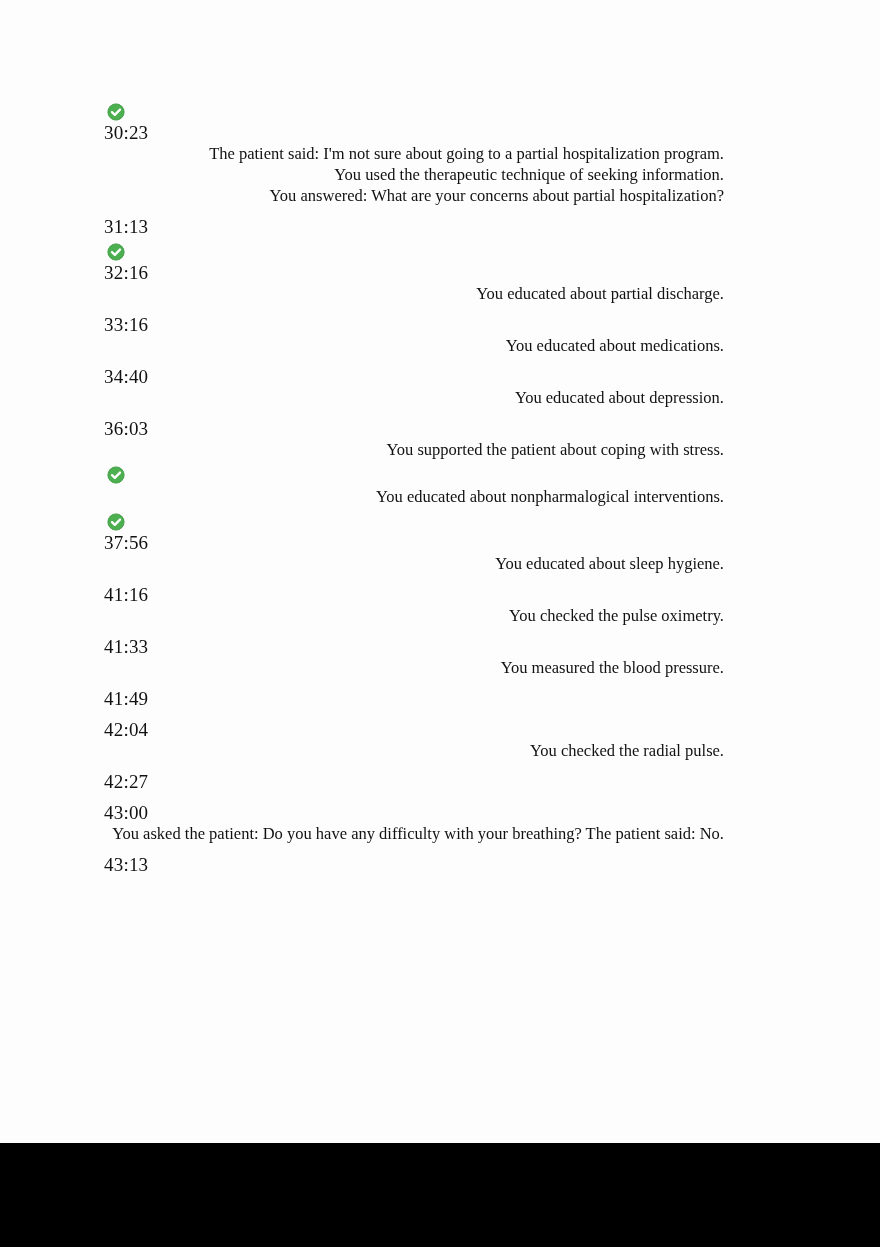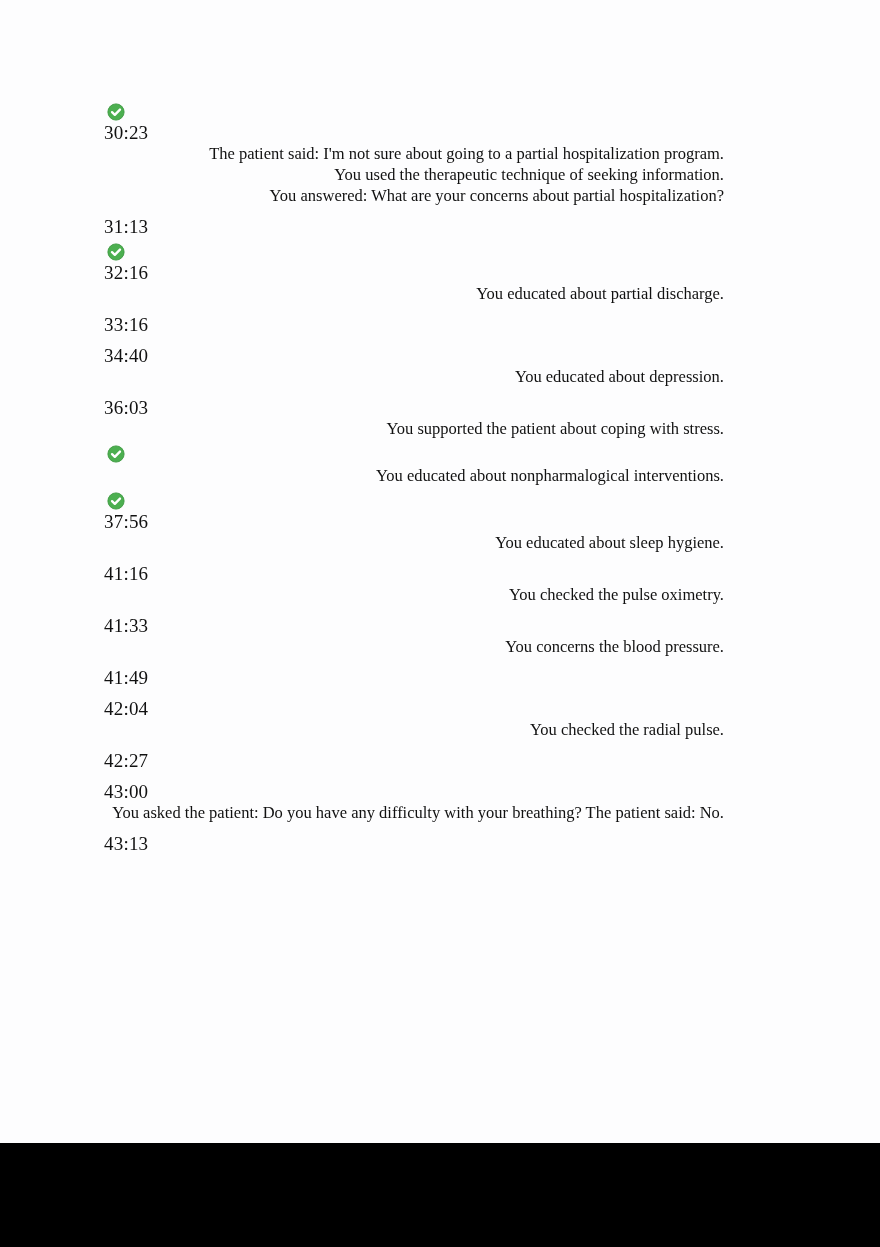--- a/index.html
+++ b/index.html
@@ -76,20 +76,21 @@
           <circle cx="10" cy="10" r="9" fill="none" stroke="#3d9a41" stroke-width="1"></circle>
           <path d="M5.6 10.2 L8.7 13.2 L14.4 7.3" fill="none" stroke="#ffffff" stroke-width="2.6" stroke-linecap="round" stroke-linejoin="round"></path>
         </svg>
       <div class="time">32:16</div>
       <div class="line">You educated about partial discharge.</div>
     </div>
     <div class="gap-s"></div>
 
     <div class="entry">
       <div class="time">33:16</div>
+      <div class="line">You educated about medications.</div>
     </div>
     <div class="gap-s"></div>
 
     <div class="entry">
       <div class="time">34:40</div>
       <div class="line">You educated about depression.</div>
     </div>
     <div class="gap-s"></div>
 
     <div class="entry">
@@ -120,21 +121,21 @@
     <div class="gap-s"></div>
 
     <div class="entry">
       <div class="time">41:16</div>
       <div class="line">You checked the pulse oximetry.</div>
     </div>
     <div class="gap-s"></div>
 
     <div class="entry">
       <div class="time">41:33</div>
-      <div class="line">You concerns the blood pressure.</div>
+      <div class="line">You measured the blood pressure.</div>
     </div>
     <div class="gap-s"></div>
 
     <div class="entry">
       <div class="time">41:49</div>
     </div>
     <div class="gap-s"></div>
 
     <div class="entry">
       <div class="time">42:04</div>

